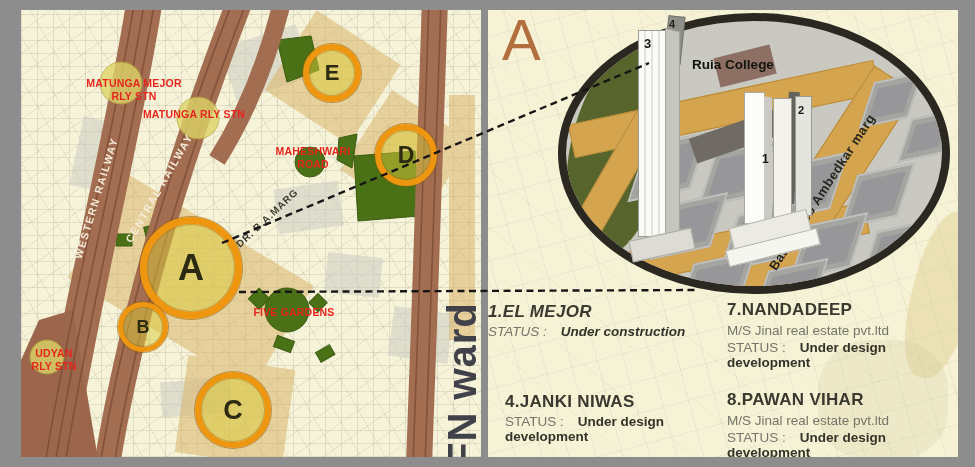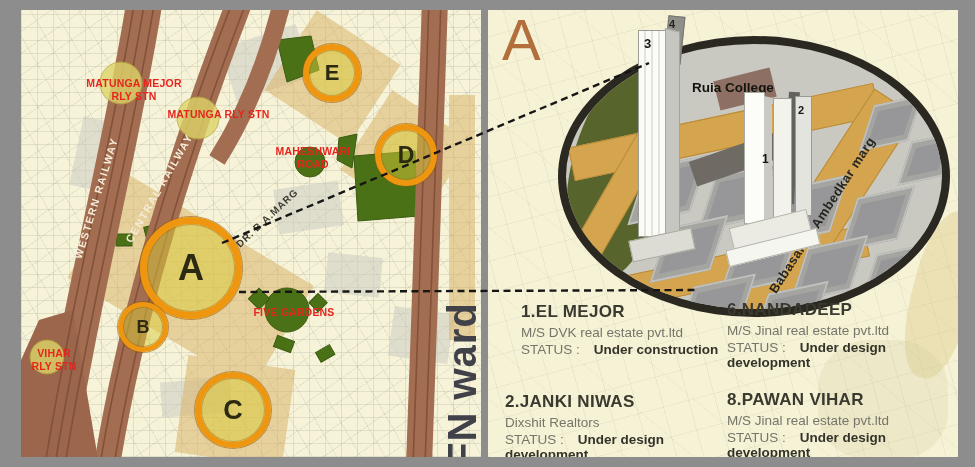--- a/index.html
+++ b/index.html
@@ -37,21 +37,21 @@
   #marker-a{left:170px;top:258px;width:88px;height:88px;border-width:7px;font-size:36px;}
   #marker-b{left:122px;top:317px;width:40px;height:40px;border-width:5px;font-size:18px;}
   #marker-c{left:212px;top:400px;width:64px;height:64px;font-size:27px;}
   #marker-d{left:385px;top:145px;width:50px;height:50px;font-size:23px;}
   #marker-e{left:311px;top:63px;width:46px;height:46px;font-size:22px;}
   .fn-ward{position:absolute;left:352px;top:344px;width:178px;height:48px;
     transform:rotate(-90deg);font-size:40px;font-weight:bold;color:#41414a;
     letter-spacing:1px;line-height:48px;z-index:7;white-space:nowrap;}
   
   .big-a{position:absolute;left:14px;top:-4px;font-size:58px;color:#b26f3d;z-index:3;}
-  .oval{position:absolute;left:70px;top:26px;width:392px;height:281px;border:8px solid #2a2820;
+  .oval{position:absolute;left:70px;top:3px;width:392px;height:281px;border:8px solid #2a2820;
     border-radius:50%;background:#c9c8c1;overflow:hidden;box-sizing:border-box;z-index:2;}
   .oval .olive{position:absolute;left:4px;top:26px;width:94px;height:210px;background:#57642b;
     border-radius:50% 45% 45% 50%;transform:rotate(12deg);}
   .road{position:absolute;background:#d5a44f;border:1px solid #b98c39;}
   .road-u{left:2px;top:71px;width:310px;height:32px;transform:rotate(-12deg);}
   .road-m{left:127px;top:143px;width:260px;height:48px;transform:rotate(-57deg);}
   .road-l{left:-53px;top:153px;width:190px;height:28px;transform:rotate(-60deg);}
   .road-b{left:2px;top:212px;width:300px;height:30px;transform:rotate(-12deg);}
   .blk{position:absolute;background:#97979a;border:2px solid #c0c0bc;
     box-shadow:inset 0 0 0 5px #a4a4a1;transform:rotate(-12deg) skewX(-30deg);}
@@ -91,21 +91,21 @@
   .t1b{position:absolute;left:31px;top:12px;width:17px;height:130px;background:#f3f3ec;
     border:1px solid #a2a29b;}
   .t12-podium{position:absolute;left:-10px;top:132px;width:78px;height:36px;background:#ebebe4;
     transform:rotate(-14deg);border:1px solid #b0b0a8;}
   .t12-podium2{position:absolute;left:-16px;top:153px;width:92px;height:15px;background:#f6f6f0;
     transform:rotate(-14deg);border:1px solid #b0b0a8;}
   .t1-num{left:20px;top:66px;font-size:12px;}
   .t2-num{left:56px;top:18px;font-size:11px;}
   
   .project{position:absolute;width:228px;z-index:4;}
-  #p1{left:33px;top:292px;} #p2{left:17px;top:382px;}
+  #p1{left:0;top:292px;font-style:italic;} #p2{left:17px;top:382px;}
   #p3{left:239px;top:290px;} #p4{left:239px;top:380px;}
   .project-title{font-size:17px;font-weight:bold;color:#3a392f;letter-spacing:.3px;}
   .project-dev{font-size:13.5px;color:#75756a;margin-top:3px;}
   .project-status{font-size:13.5px;color:#75756a;margin-top:2px;}
   .project-status b{color:#33332a;margin-left:14px;}
   .blob{position:absolute;z-index:1;}
   .blob1{left:424px;top:200px;width:60px;height:170px;background:rgba(214,196,120,.35);
     border-radius:45%;transform:rotate(14deg);}
   .blob2{left:330px;top:330px;width:130px;height:120px;background:rgba(205,200,150,.22);
     border-radius:40%;}
@@ -173,22 +173,22 @@
         <circle cx="177" cy="108" r="21"></circle>
         <circle cx="26" cy="347" r="17"></circle>
       </g>
     </svg>
 
     <div class="label-rail" style="left:75px;top:188px;transform:translate(-50%,-50%) rotate(-73deg);">WESTERN RAILWAY</div>
     <div class="label-rail" style="left:138px;top:178px;transform:translate(-50%,-50%) rotate(-60deg);">CENTRAL RAILWAY</div>
 
     <div class="label-red" style="left:113px;top:80px;">MATUNGA MEJOR
 RLY STN</div>
-    <div class="label-red" style="left:180px;top:104px;padding-left:35px;">MATUNGA RLY STN</div>
-    <div class="label-red" style="left:33px;top:350px;">VIHAR
+    <div class="label-red" style="left:173px;top:104px;">MATUNGA RLY STN</div>
+    <div class="label-red" style="left:33px;top:350px;">UDYAN
 RLY STN</div>
 
     <div class="label-red" style="left:292px;top:148px;">MAHESHWARI
 ROAD</div>
     <div class="label-red" style="left:273px;top:302px;text-align:center;">FIVE GARDENS</div>
     <div class="label-road" style="left:246px;top:208px;transform:translate(-50%,-50%) rotate(-43deg);">DR. B.A.MARG</div>
 
     <div class="marker" id="marker-a">
       <span>A</span>
       </div>
@@ -254,34 +254,32 @@
       <div class="t1a-side"></div>
       <div class="t1b"></div>
       <div class="t12-podium"></div>
       <div class="t12-podium2"></div>
       <div class="tnum t1-num">1</div>
       <div class="tnum t2-num">2</div>
     </div>
 
     <div class="project" id="p1">
       <div class="project-title">1.EL MEJOR</div>
-      <div class="project-dev">M/S DVK real estate pvt.ltd</div>
       <div class="project-status">
         <span>STATUS :</span><b>Under construction</b>
       </div>
     </div>
     <div class="project" id="p2">
-      <div class="project-title">2.JANKI NIWAS</div>
-      <div class="project-dev">Dixshit Realtors</div>
+      <div class="project-title">4.JANKI NIWAS</div>
       <div class="project-status">
         <span>STATUS :</span><b>Under design development</b>
       </div>
     </div>
     <div class="project" id="p3">
-      <div class="project-title">6.NANDADEEP</div>
+      <div class="project-title">7.NANDADEEP</div>
       <div class="project-dev">M/S Jinal real estate pvt.ltd</div>
       <div class="project-status">
         <span>STATUS :</span><b>Under design development</b>
       </div>
     </div>
     <div class="project" id="p4">
       <div class="project-title">8.PAWAN VIHAR</div>
       <div class="project-dev">M/S Jinal real estate pvt.ltd</div>
       <div class="project-status">
         <span>STATUS :</span><b>Under design development</b>

